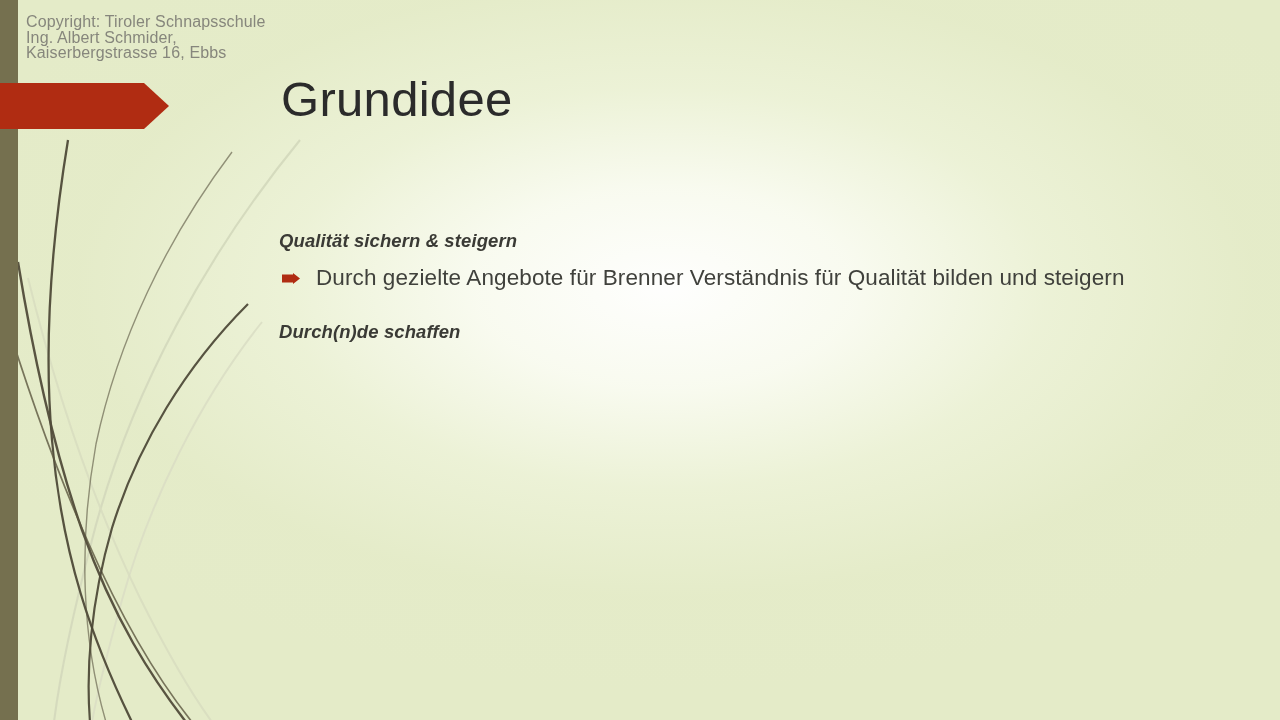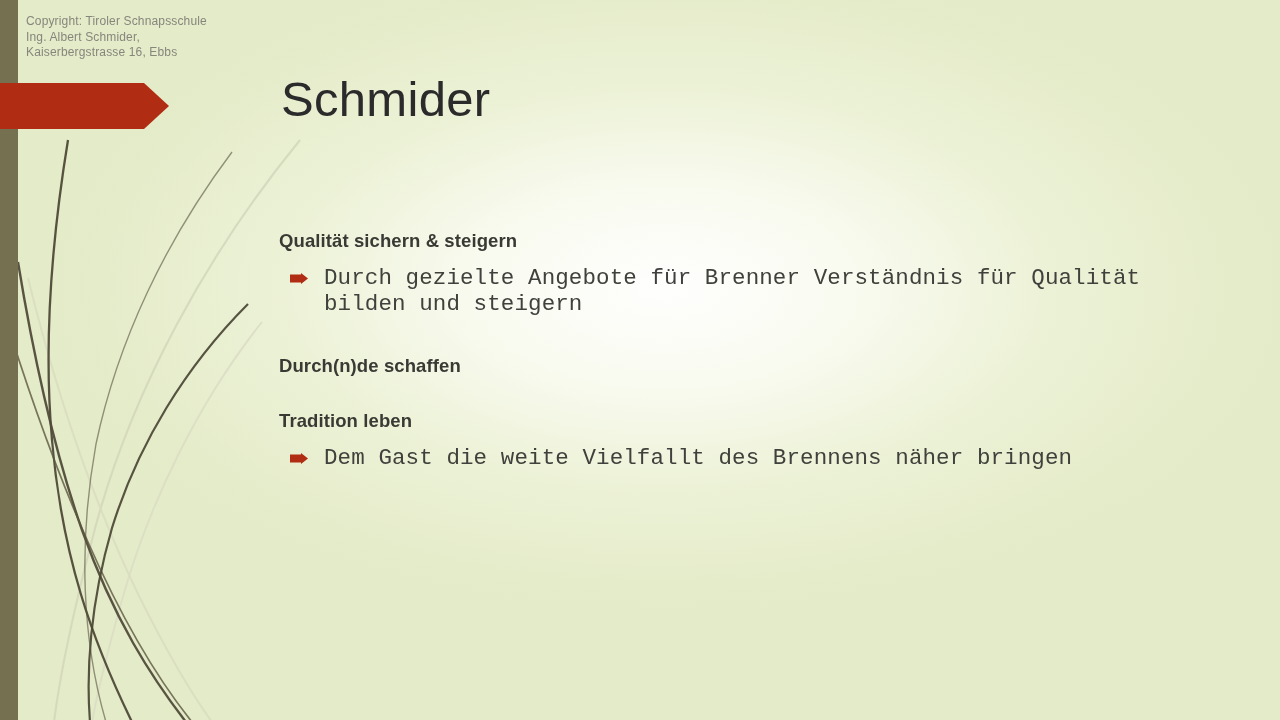--- a/index.html
+++ b/index.html
@@ -59,21 +59,21 @@
     background: #b02c12;
     clip-path: polygon(0 0, 144px 0, 169px 50%, 144px 100%, 0 100%);
   }
 
   
   .copyright {
     position: absolute;
     left: 26px;
     top: 14px;
     width: 240px;
-    font-size: 12px;
+    font-size: 16px;
     line-height: 15.5px;
     color: #86867c;
     letter-spacing: 0.15px;
     white-space: pre-line;
   }
 
   
   .slide-title {
     position: absolute;
     left: 281px;
@@ -95,23 +95,24 @@
 
   .group { margin: 0; }
 
   .group-heading {
     font-size: 18.5px;
     font-weight: bold;
     color: #3a3a35;
     line-height: 30px;
     letter-spacing: 0.1px;
     margin: 0;
+    font-style: italic;
   }
 
-  .bullets { margin: 8px; padding: 0; list-style: none; font-family: Liberation Mono, monospace; }
+  .bullets { margin: 0; padding: 0; list-style: none; }
 
   .bullet {
     position: relative;
     padding-left: 37px;
     font-size: 22.5px;
     line-height: 26px;
     color: #40413c;
     letter-spacing: 0.1px;
     margin-top: 9px;
     font-weight: 300;
@@ -149,21 +150,21 @@
   </svg>
 
   <div class="left-bar"></div>
 
   <div class="red-banner"></div>
 
   <div class="copyright">Copyright: Tiroler Schnapsschule
 Ing. Albert Schmider,
 Kaiserbergstrasse 16, Ebbs</div>
 
-  <div class="slide-title">Schmider</div>
+  <div class="slide-title">Grundidee</div>
 
   <div class="body-area">
 
     <div class="group">
       <div class="group-heading">Qualität sichern &amp; steigern</div>
       <ul class="bullets">
         <li class="bullet">
           <span class="flag"></span>
           <span>Durch gezielte Angebote für Brenner Verständnis für Qualität bilden und steigern</span>
         </li>
@@ -171,24 +172,15 @@
     </div>
 
     <div class="spacer-lg"></div>
 
     <div class="group">
       <div class="group-heading">Durch(n)de schaffen</div>
     </div>
 
     <div class="spacer-md"></div>
 
-    <div class="group">
-      <div class="group-heading">Tradition leben</div>
-      <ul class="bullets">
-        <li class="bullet">
-          <span class="flag"></span>
-          <span>Dem Gast die weite Vielfallt des Brennens näher bringen</span>
-        </li>
-      </ul>
-    </div>
 
   </div>
 </div>
 
 </body></html>

